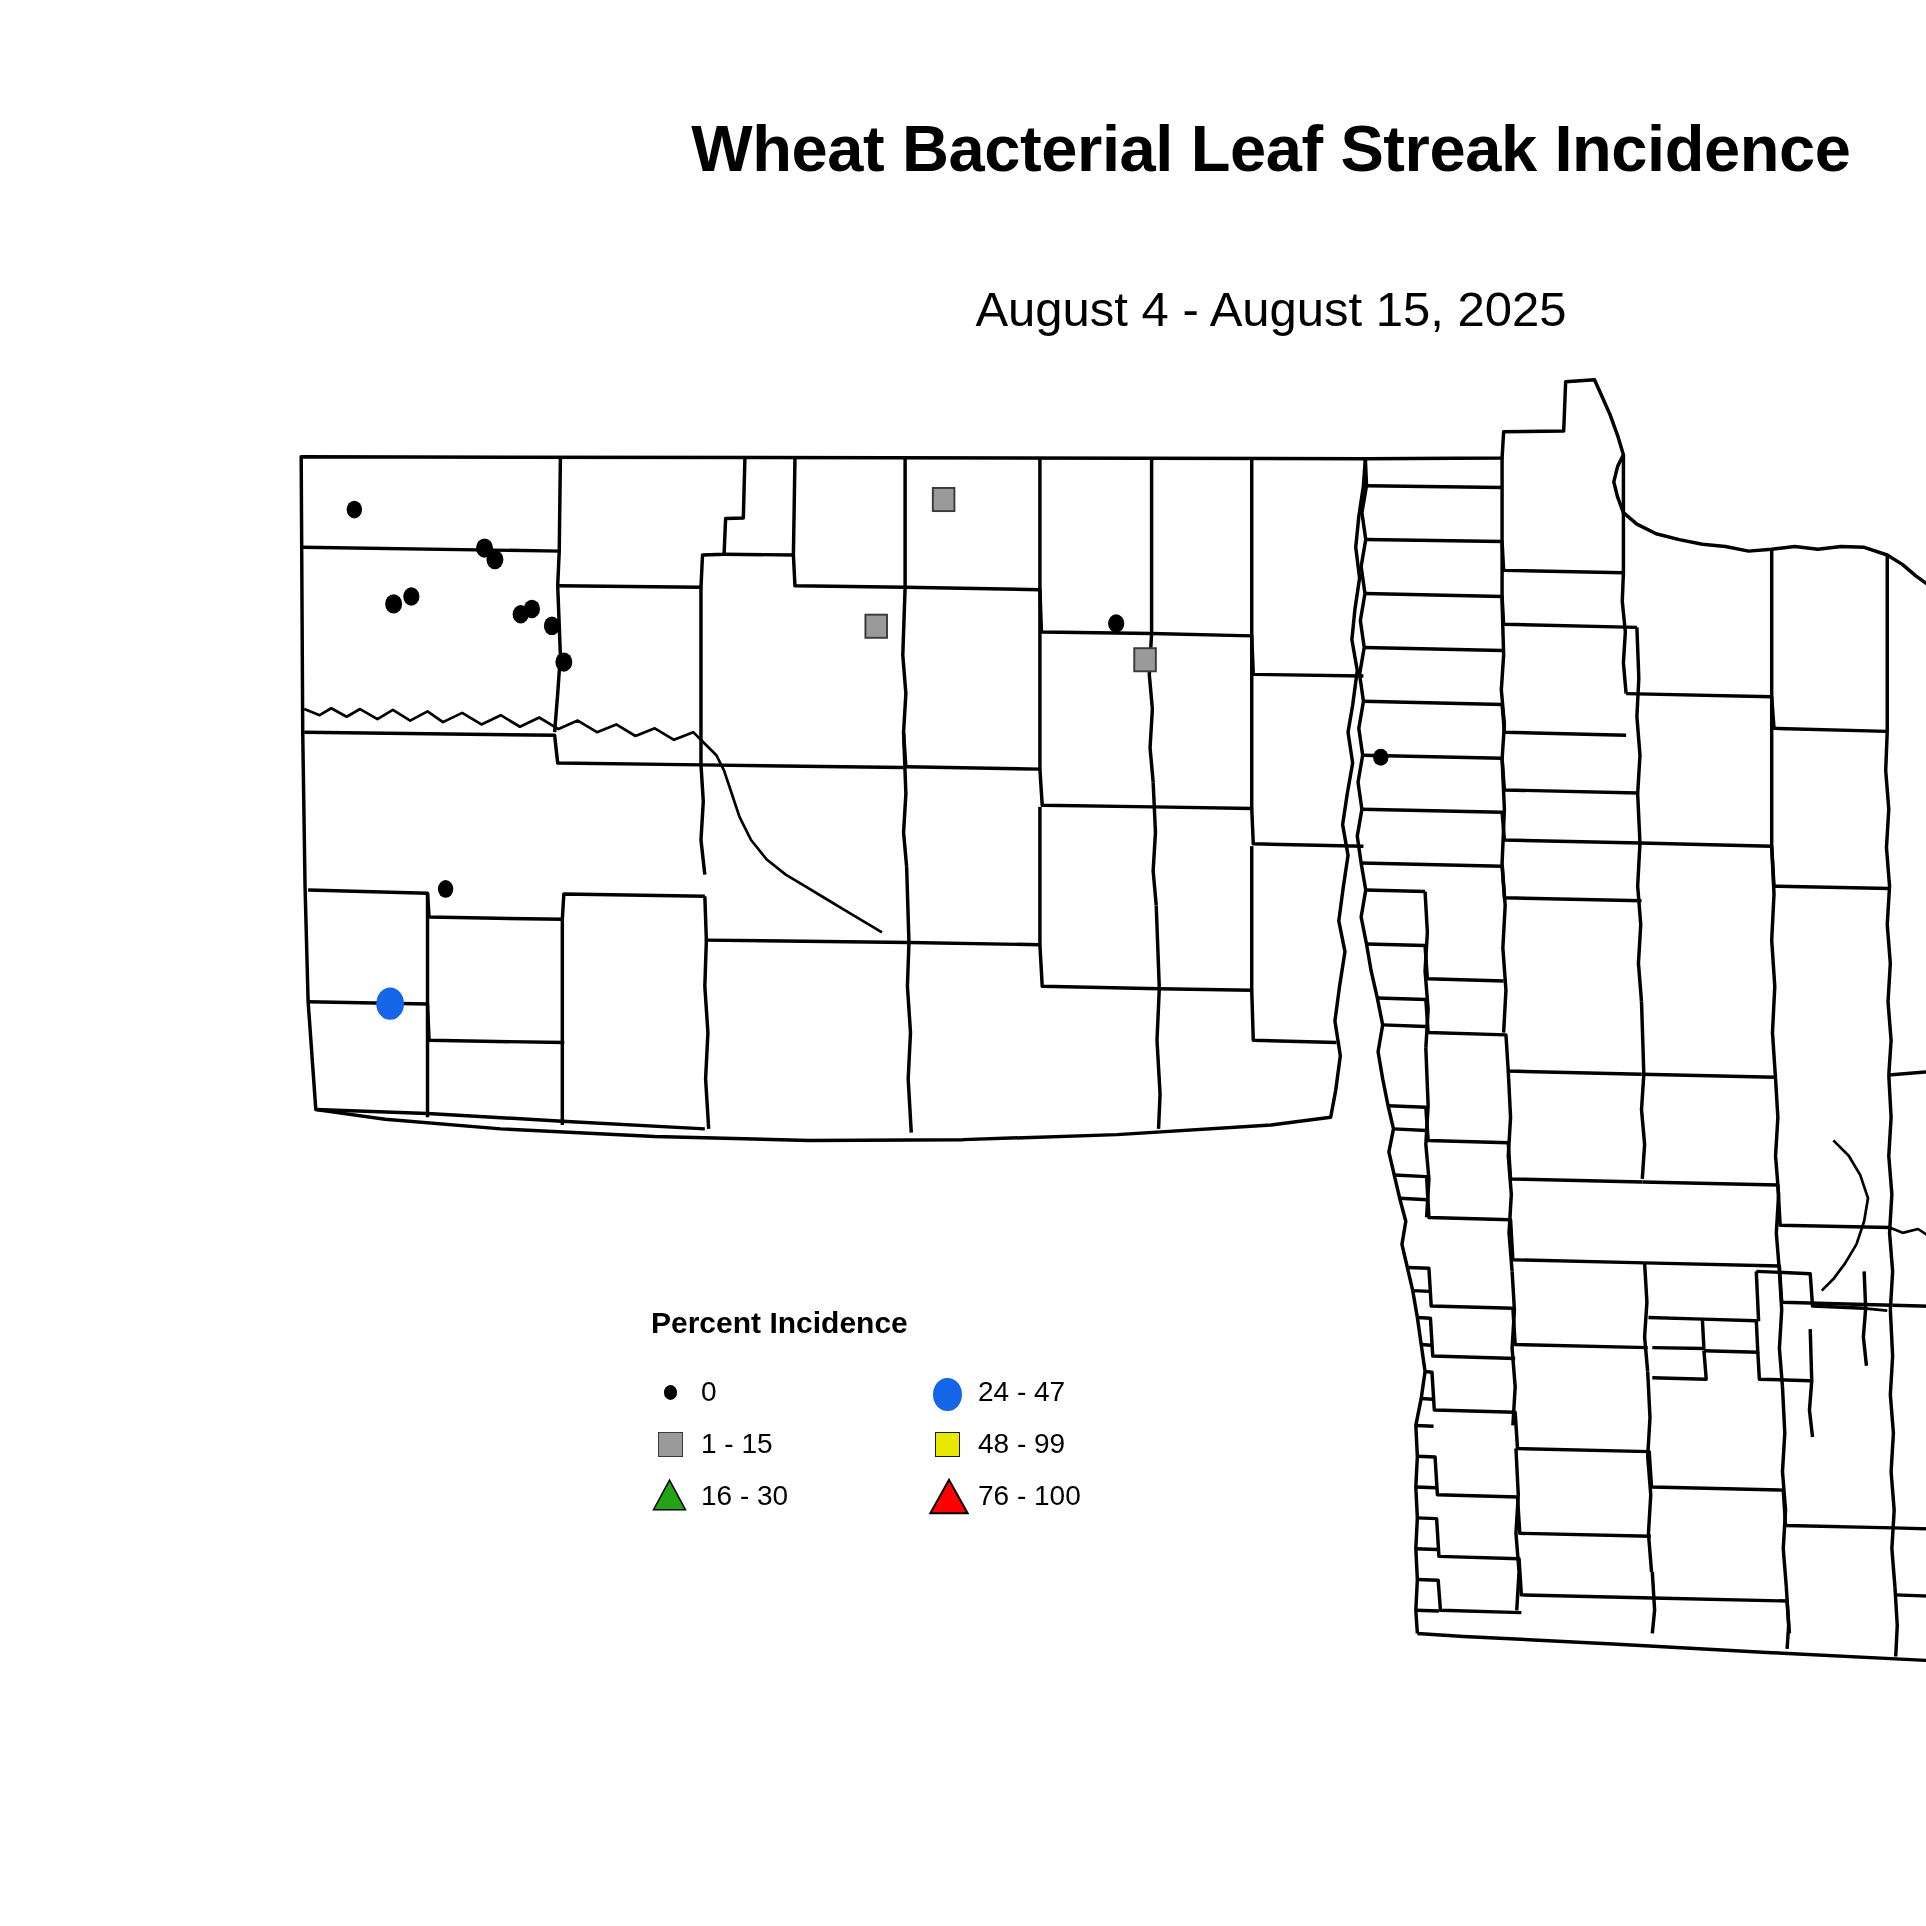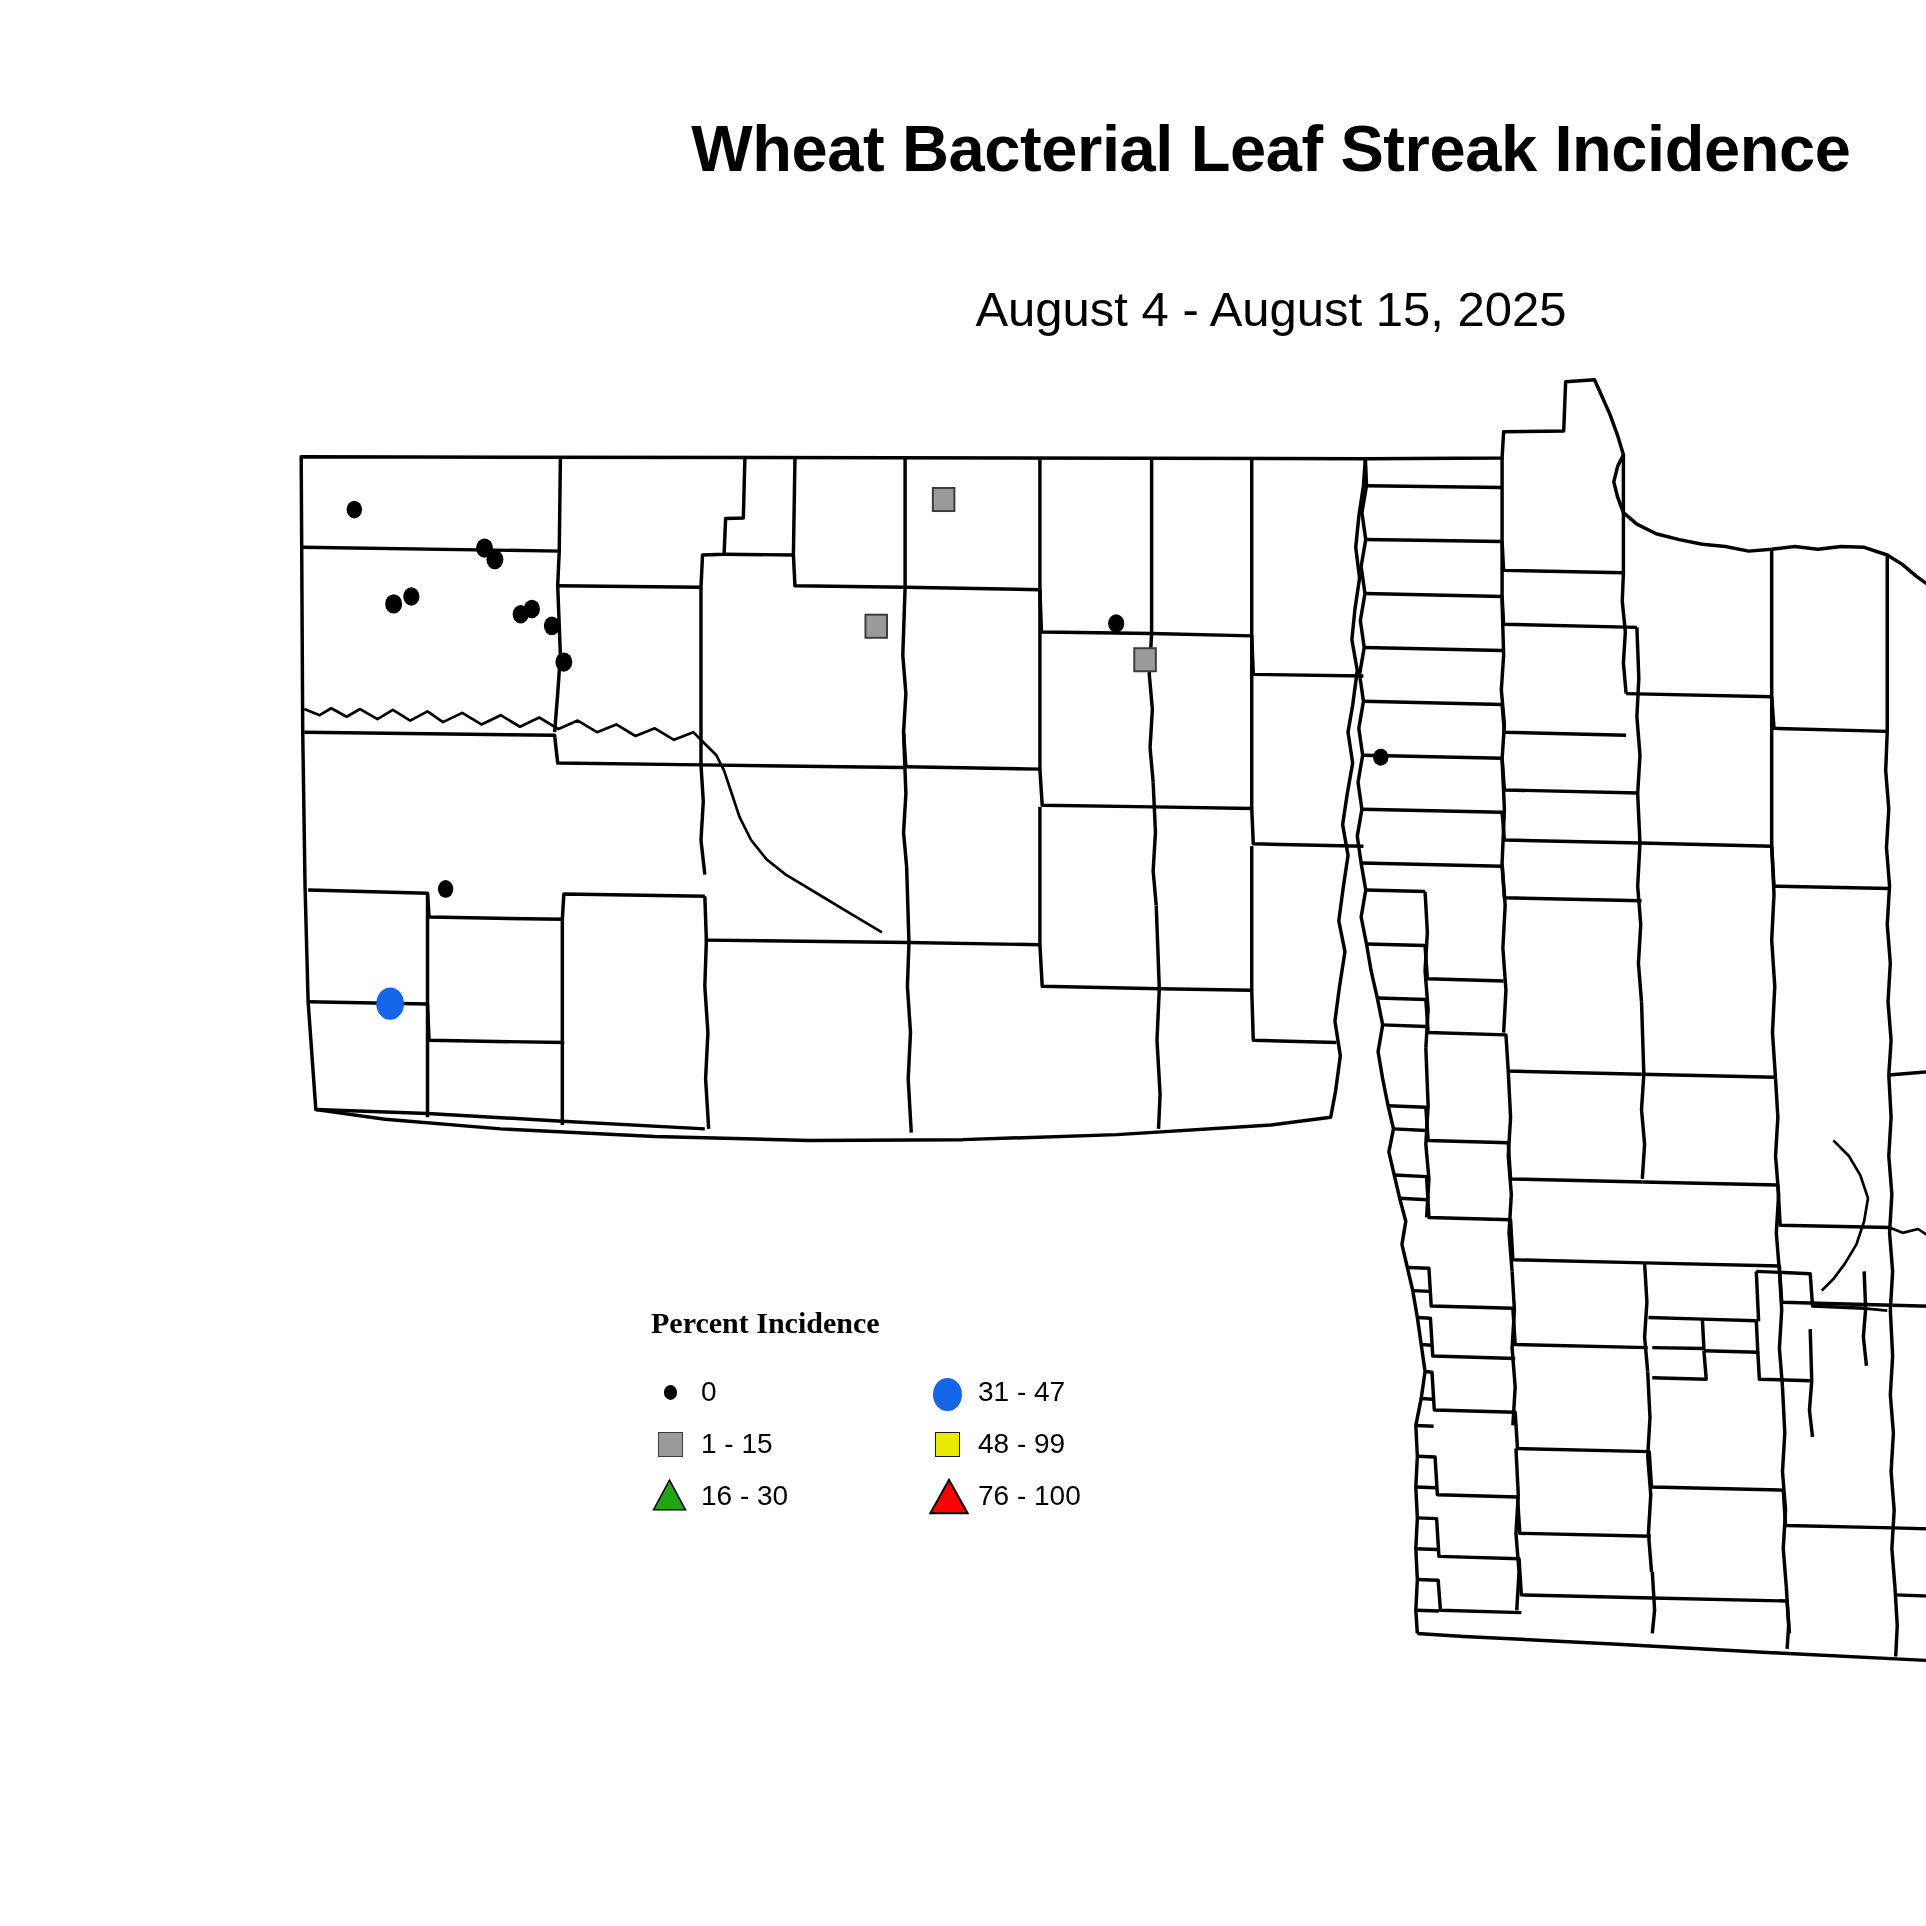--- a/index.html
+++ b/index.html
@@ -18,21 +18,21 @@
     font-size:49px; line-height:1;
   }
 
   #mapwrap{position:absolute; left:0; top:0; width:2542px; height:1965px;}
   #mapsvg{position:absolute; left:0; top:0;}
 
   
   #legend{position:absolute; left:651px; top:1306px; width:539px; height:270px;}
   #legend-title{
     position:absolute; left:0; top:0; font-size:30px; font-weight:bold;
-    white-space:nowrap; font-family:Liberation Serif, serif;
+    white-space:nowrap; font-family:Liberation Sans, sans-serif;
   }
   .lgrow{position:absolute; height:37px;}
   .lgsym{position:absolute; left:0; top:0; width:42px; height:37px;}
   .lglabel{
     position:absolute; left:50px; top:3.1px; font-size:28px; white-space:nowrap;
     font-family:"Liberation Sans",sans-serif; line-height:31px;
   }
   .sym-dot{position:absolute; left:13px; top:12.3px; width:13px; height:14.6px;
            border-radius:50%; background:#000000;}
   .sym-square{position:absolute; left:7px; top:7px; width:25.4px; height:25.4px;
@@ -274,21 +274,21 @@
           <polygon points="48,8 90,86 6,86" fill="#22a515" stroke="#000" stroke-width="4"></polygon>
         </svg>
       </div>
       <div class="lglabel">16 - 30</div>
     </div>
 
     <div class="lgrow" style="left:277px; top:67px;">
       <div class="lgsym">
         <span class="sym-ellipse" style="background:#1565e8;"></span>
       </div>
-      <div class="lglabel">31 - 47</div>
+      <div class="lglabel">24 - 47</div>
     </div>
 
     <div class="lgrow" style="left:277px; top:119px;">
       <div class="lgsym">
         <span class="sym-square" style="background:#e8e800; border-color:#1a1a1a;"></span>
       </div>
       <div class="lglabel">48 - 99</div>
     </div>
 
     <div class="lgrow" style="left:277px; top:171px;">

